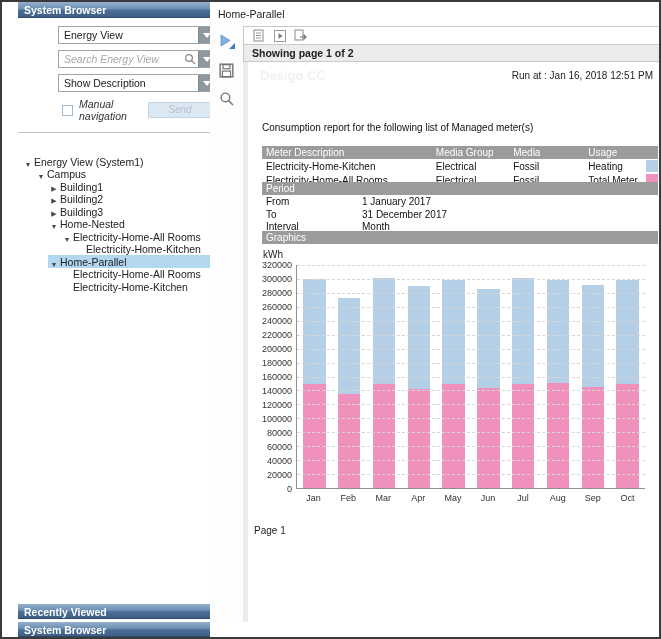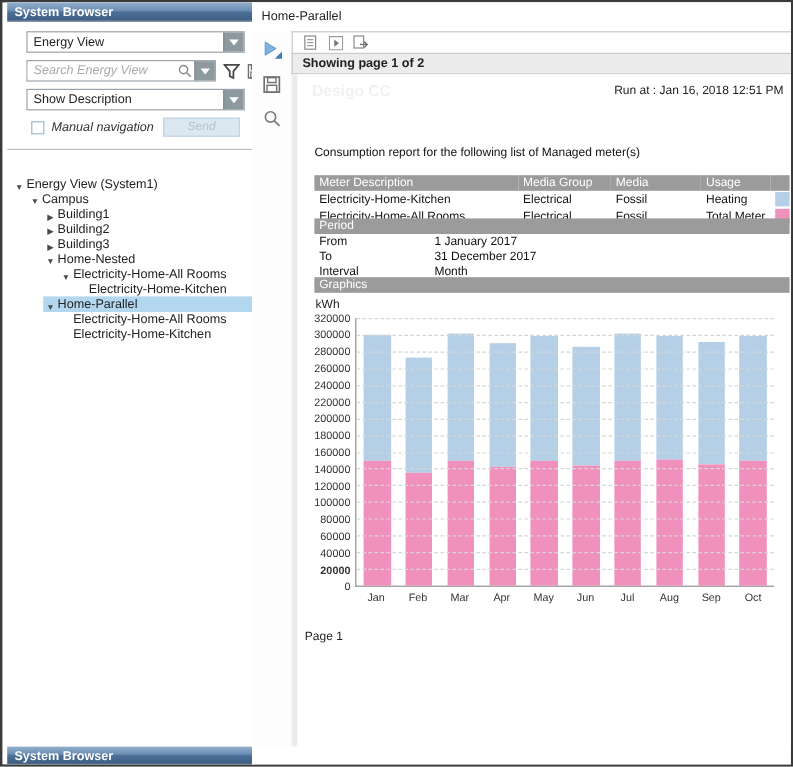--- a/index.html
+++ b/index.html
@@ -1,23 +1,23 @@
 <!DOCTYPE html>
 <html><head>
 <meta charset="utf-8">
 <style>
   * { box-sizing: border-box; margin: 0; padding: 0; }
   html,body { width:661px; height:639px; }
   body { font-family: "Liberation Sans", sans-serif; background:#fff; overflow:hidden; }
   #window { position:relative; width:661px; height:639px; border:2px solid #3a3a3a; background:#fff; }
 
   
-  #left-panel { position:absolute; left:4px; top:0; width:206px; height:635px; background:#fff; border-right:2px solid #9fb0bd; }
+  #left-panel { position:absolute; left:16px; top:0; width:206px; height:635px; background:#fff; border-right:2px solid #9fb0bd; }
   .blue-bar { height:16px; background:linear-gradient(#93b0cc, #6d8fb4 45%, #4c6f96 55%, #3e5f86); color:#fff; font-size:10.5px; font-weight:bold; line-height:16px; padding-left:6px; border-bottom:1px solid #2e4a68; }
-  #left-controls { padding:8px 6px 0 16px; }
+  #left-controls { padding:8px 6px 0 16px;margin-left:24px; }
   .combo { position:relative; height:18px; border:1px solid #9aa4aa; background:#fff; margin-bottom:6px; display:flex; align-items:center; }
   .combo .combo-text { flex:1; font-size:10.5px; color:#222; padding-left:5px; white-space:nowrap; overflow:hidden; }
   .drop-btn { width:17px; height:100%; background:#8d999f; display:flex; align-items:center; justify-content:center; border-left:1px solid #7e8a90; flex:none; }
   .drop-btn .tri { width:0; height:0; border-left:4px solid transparent; border-right:4px solid transparent; border-top:5px solid #fff; }
   #search-row { display:flex; align-items:center; margin-bottom:6px; }
   #search-combo { flex:none; width:158px; margin-bottom:0; }
   #search-input { border:none; outline:none; flex:1; font-size:10.5px; font-style:italic; color:#444; padding-left:5px; min-width:0; }
   #search-input::placeholder { color:#a9a9a9; font-style:italic; }
   .mini-icon { flex:none; margin-left:6px; display:flex; align-items:center; justify-content:center; }
   #check-row { display:flex; align-items:center; margin:4px 0 10px 0;font-style:italic; }
@@ -218,20 +218,21 @@
         <div class="tree-row">
           <span style="width: 43px; flex: 0 0 auto;"></span>
           <span class="row-content">
             <span class="tree-arrow"></span>
             <span class="tree-label">Electricity-Home-Kitchen</span>
           </span>
         </div>
       </div>
 
     <div id="left-bottom">
+        <div class="blue-bar">Recently Viewed</div>
         <div class="blue-bar">System Browser</div>
       </div>
   </div>
 
   <div id="right-panel">
 
     <div id="context-row">
       <div id="context-title">Home-Parallel</div>
     </div>
 
@@ -367,21 +368,21 @@
                     <span class="y-label" style="top: 31.25%;">220000</span>
                     <span class="y-label" style="top: 37.5%;">200000</span>
                     <span class="y-label" style="top: 43.75%; text-align: right;">180000</span>
                     <span class="y-label" style="top: 50%;">160000</span>
                     <span class="y-label" style="top: 56.25%;">140000</span>
                     <span class="y-label" style="top: 62.5%;">120000</span>
                     <span class="y-label" style="top: 68.75%;">100000</span>
                     <span class="y-label" style="top: 75%;">80000</span>
                     <span class="y-label" style="top: 81.25%;">60000</span>
                     <span class="y-label" style="top: 87.5%;">40000</span>
-                    <span class="y-label" style="top: 93.75%; font-weight: bold;">20000</span>
+                    <span class="y-label" style="top: 93.75%;">20000</span>
                     <span class="y-label" style="top: 100%;">0</span>
                   </div>
                 <div id="chart-plot">
                   <div id="bars">
                       <div class="bar-slot">
                         <div class="bar-stack">
                           <div class="seg" style="height: 105.7px; background: rgb(181, 208, 230);"></div>
                           <div class="seg" style="height: 103.6px; background: rgb(240, 144, 189);"></div>
                         </div>
                       </div>

